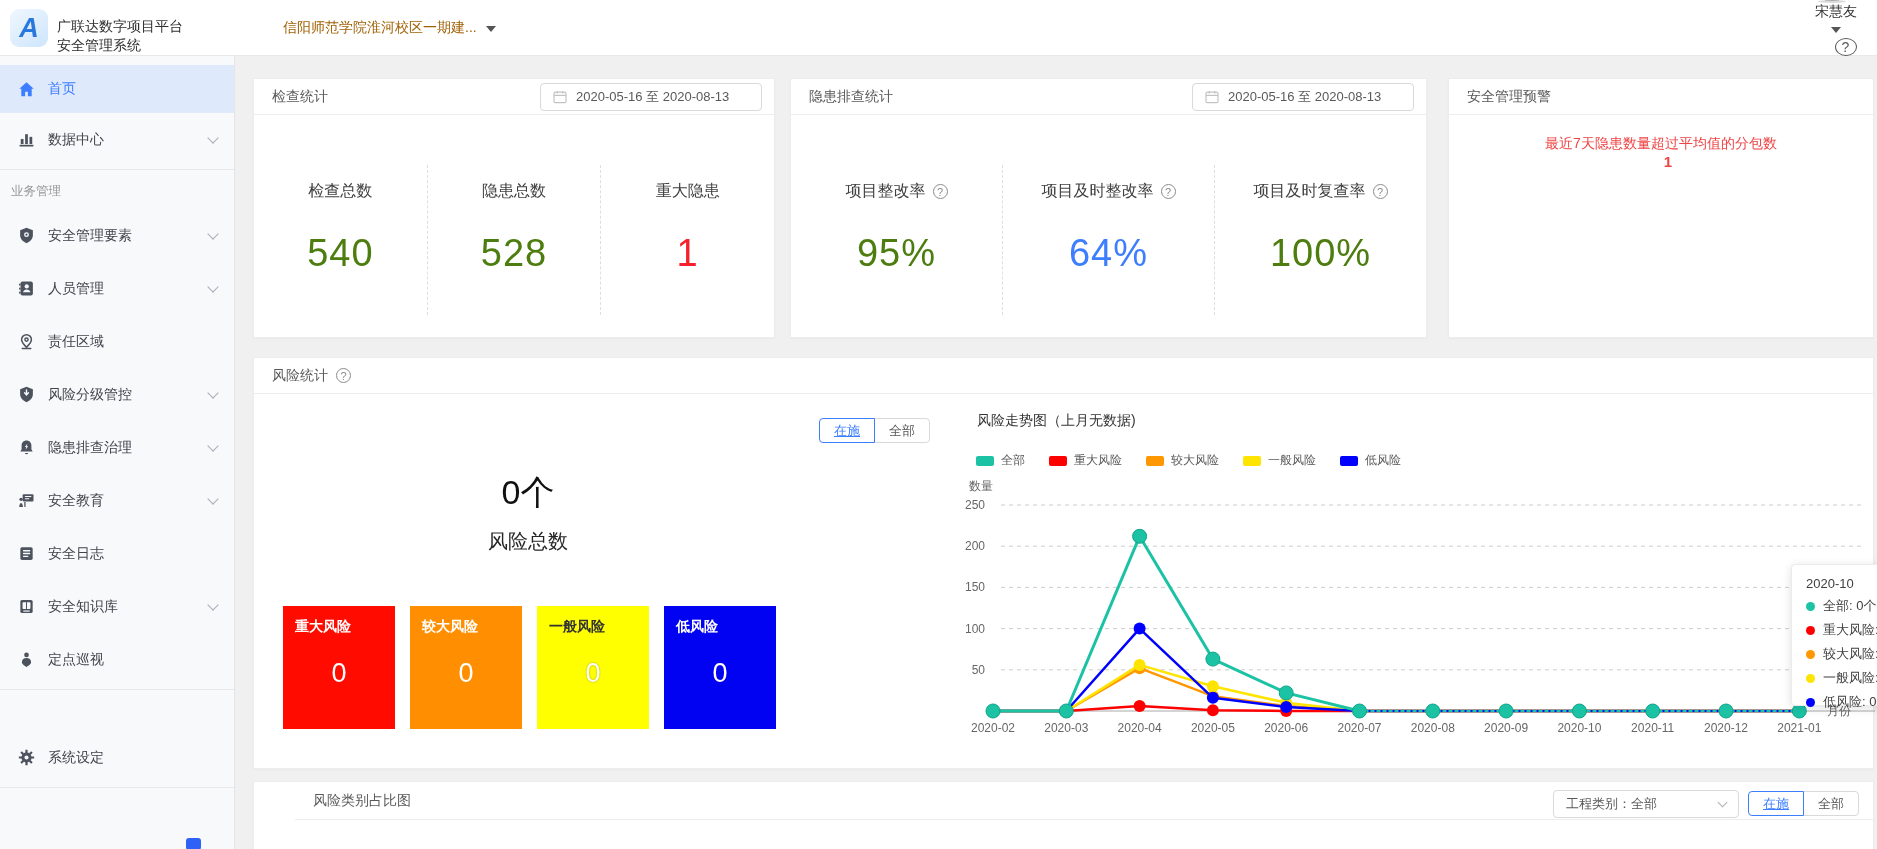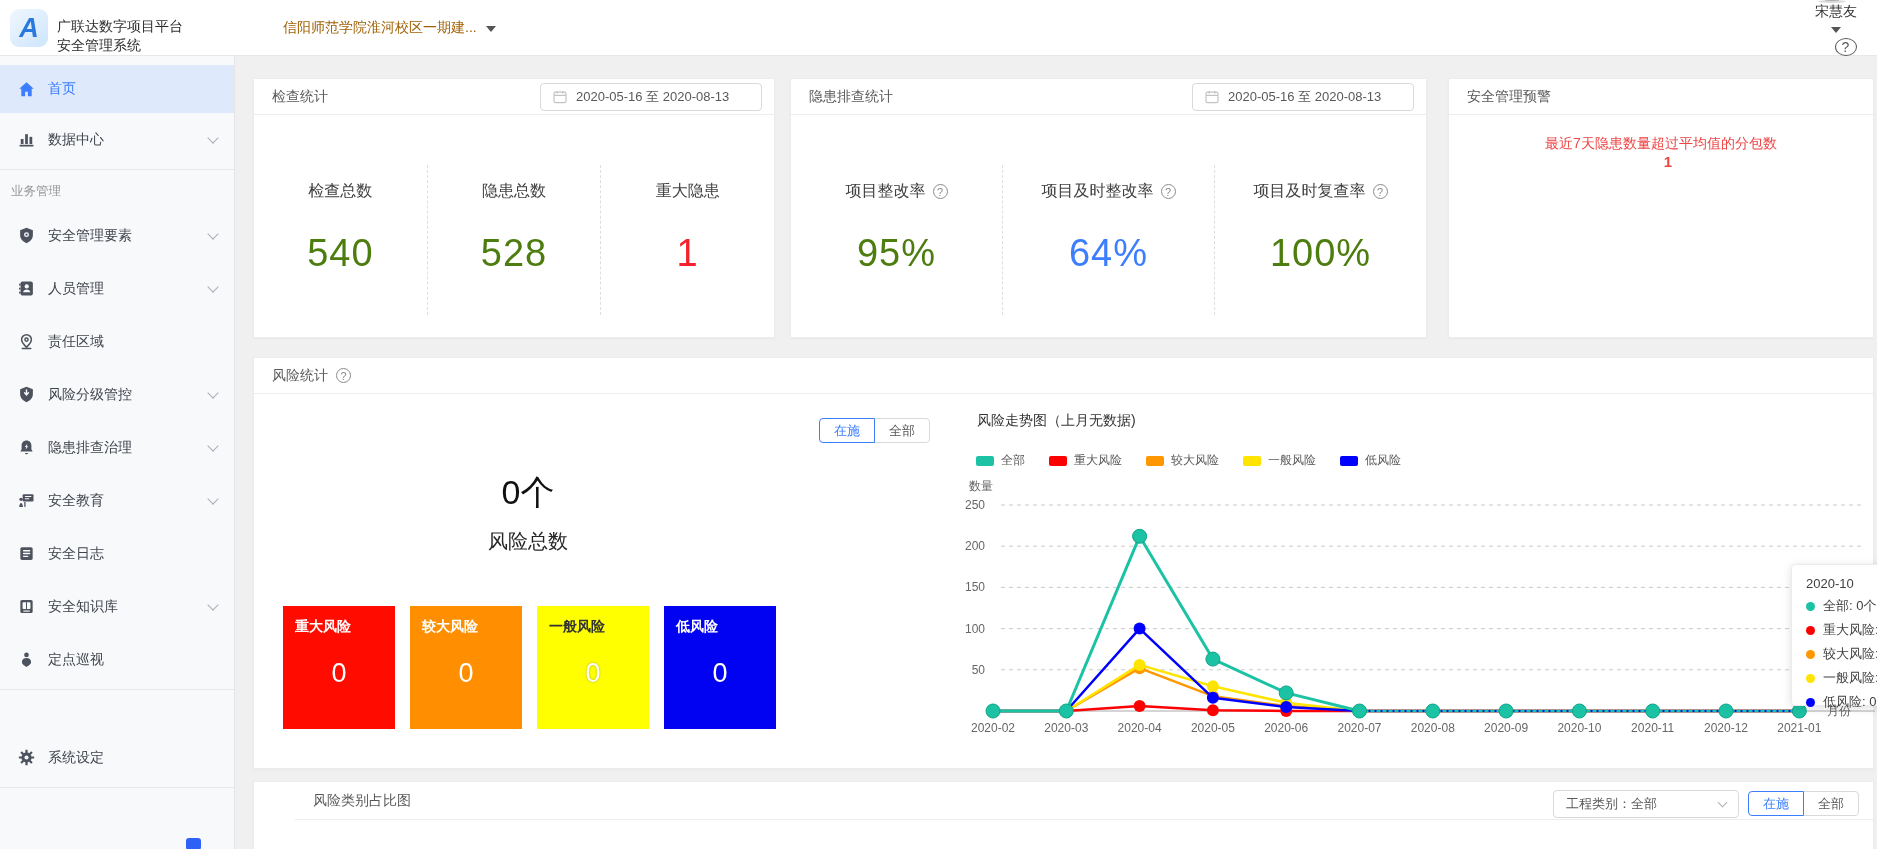--- a/index.html
+++ b/index.html
@@ -73,21 +73,21 @@
   .warning-line { padding:20px 18px 0; font-size:14px; color:#ef4444; display:flex; align-items:center;flex-direction:column; }
   .warning-count { margin-left:14px; font-weight:bold; font-size:15px; }
 
   
   .toggle-group { position:absolute; display:flex; }
   #risk-toggle { left:565px; top:60px; }
   .tbtn { height:25px; padding:0 14px; border:1px solid #d9d9d9; background:#fff; font-size:13px;
           color:#595959; display:flex; align-items:center; cursor:pointer; }
   .tbtn:first-child { border-radius:4px 0 0 4px; }
   .tbtn:last-child { border-radius:0 4px 4px 0; margin-left:-1px; }
-  .tbtn.active { color:#3d7eff; border-color:#3d7eff; z-index:1; }
+  .tbtn.active { color:#3d7eff; border-color:#3d7eff; z-index:1;text-decoration:underline; }
 
   .risk-total { position:absolute; left:149px; top:112px; width:250px; text-align:center; }
   .risk-total-value { font-size:34px; color:#111; }
   .risk-total-label { margin-top:12px; font-size:20px; color:#262626; }
   .risk-boxes { position:absolute; left:29px; top:248px; display:flex; gap:15px; }
   .risk-box { width:112px; height:123px; position:relative; color:#fff; }
   .rb-label { position:absolute; left:12px; top:12px; font-size:14px; font-weight:bold; }
   .rb-value { position:absolute; width:100%; top:52px; text-align:center; font-size:27px; }
   .risk-box.dark-label .rb-label { color:#333; }
   .risk-box.dark-label .rb-value { text-shadow:0 0 2px rgba(0,0,0,.35); }

